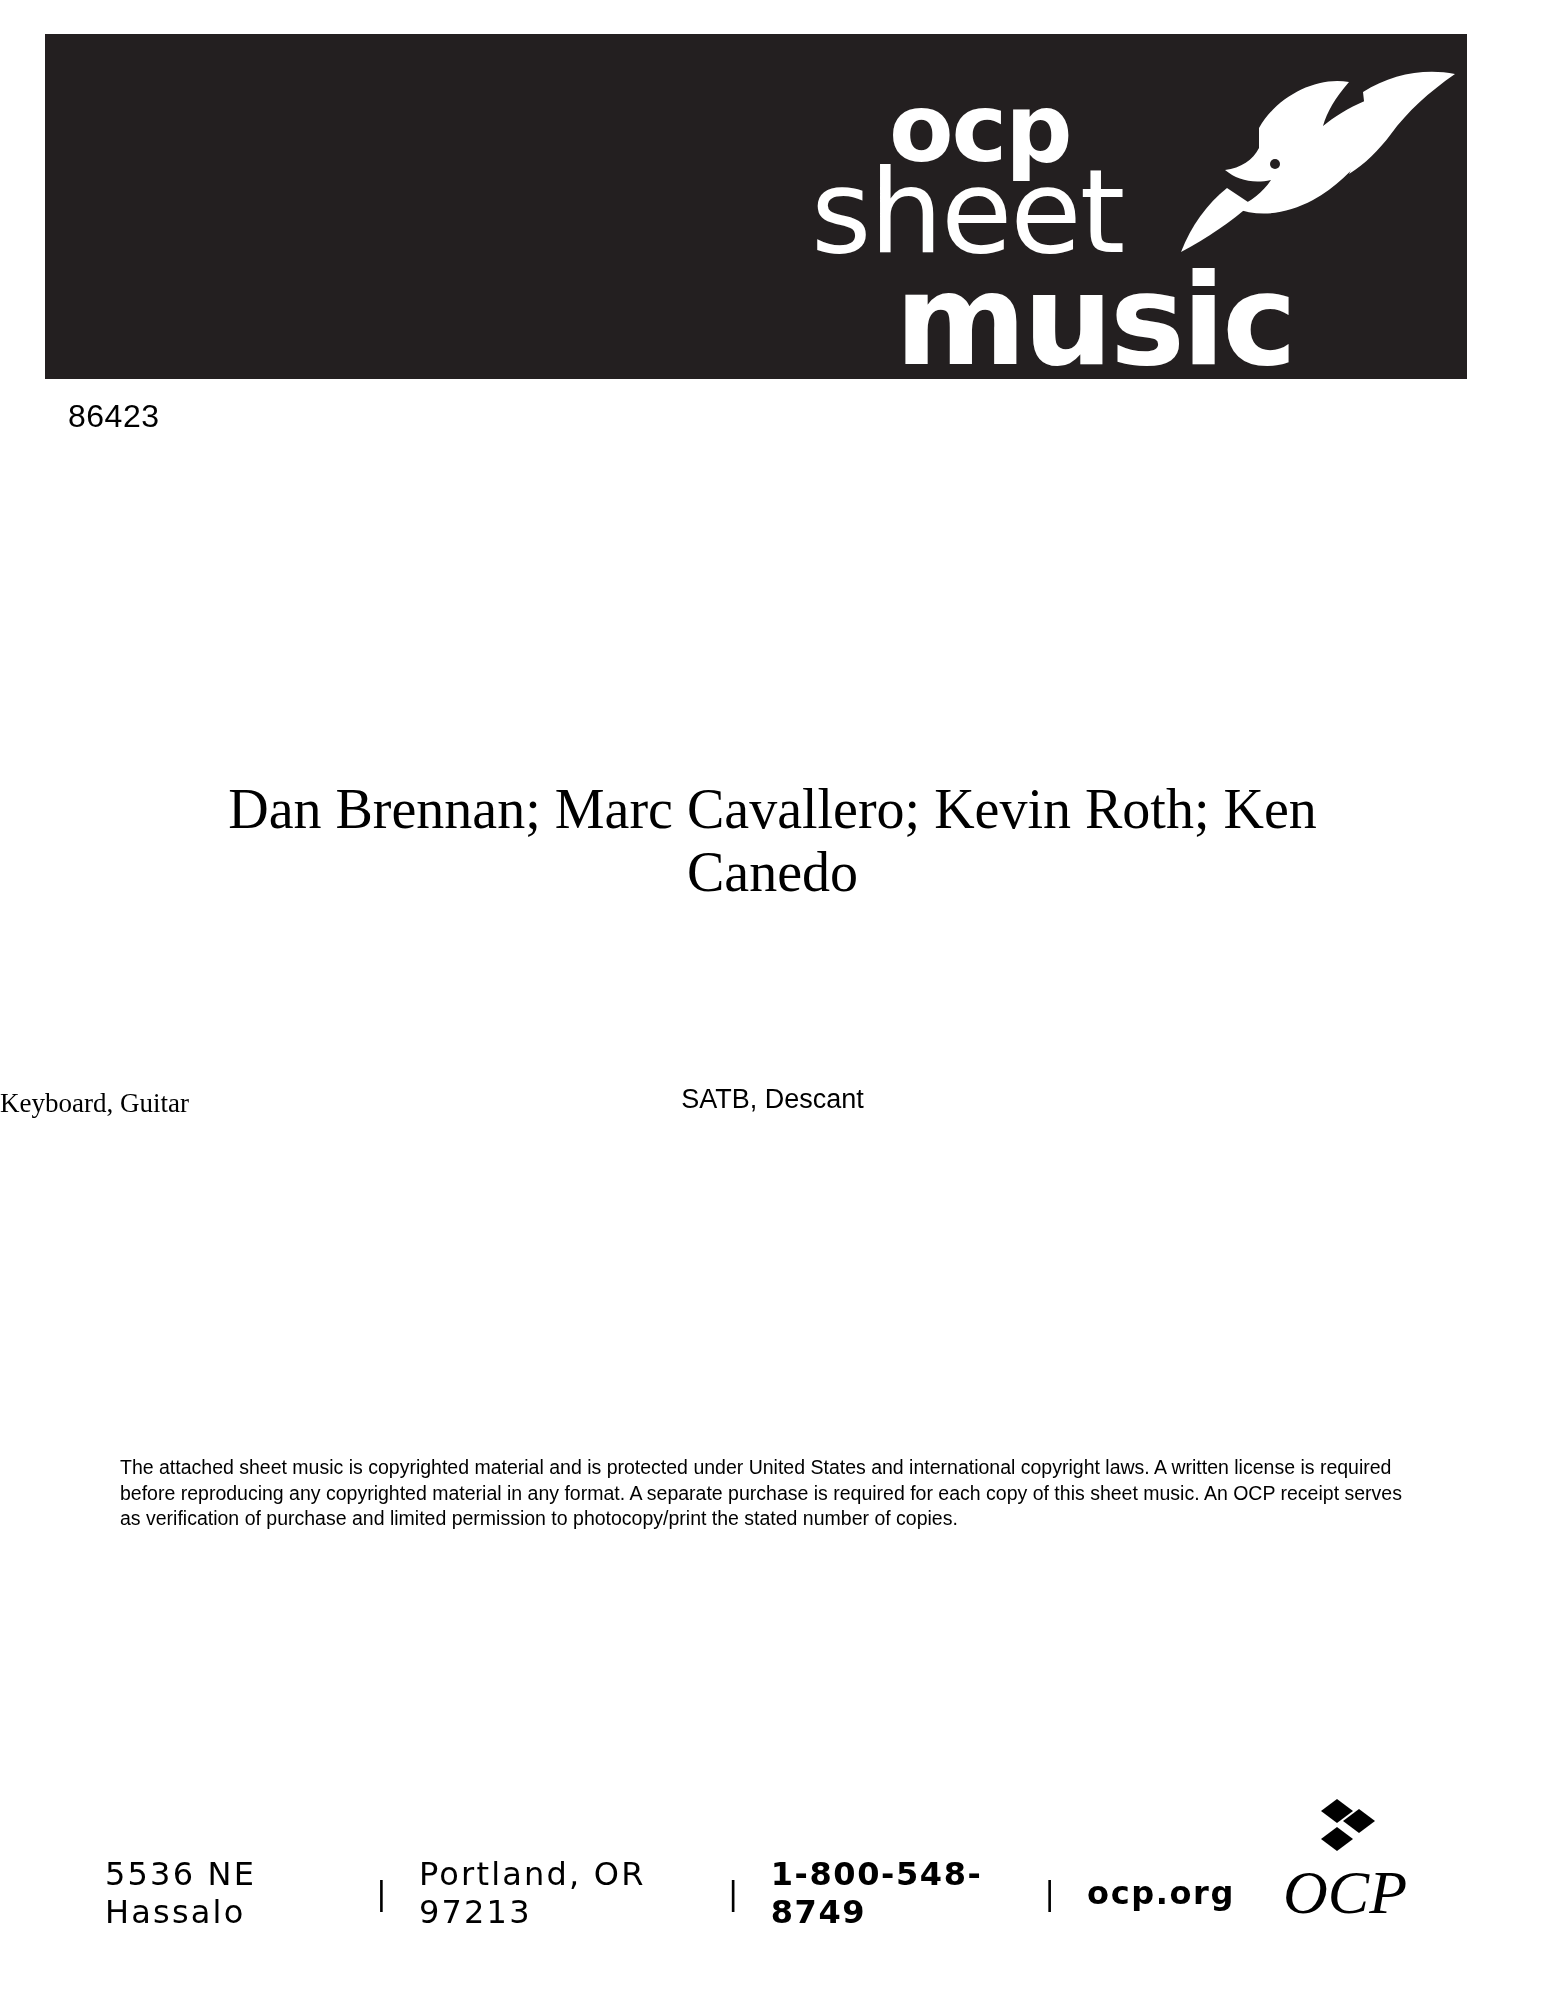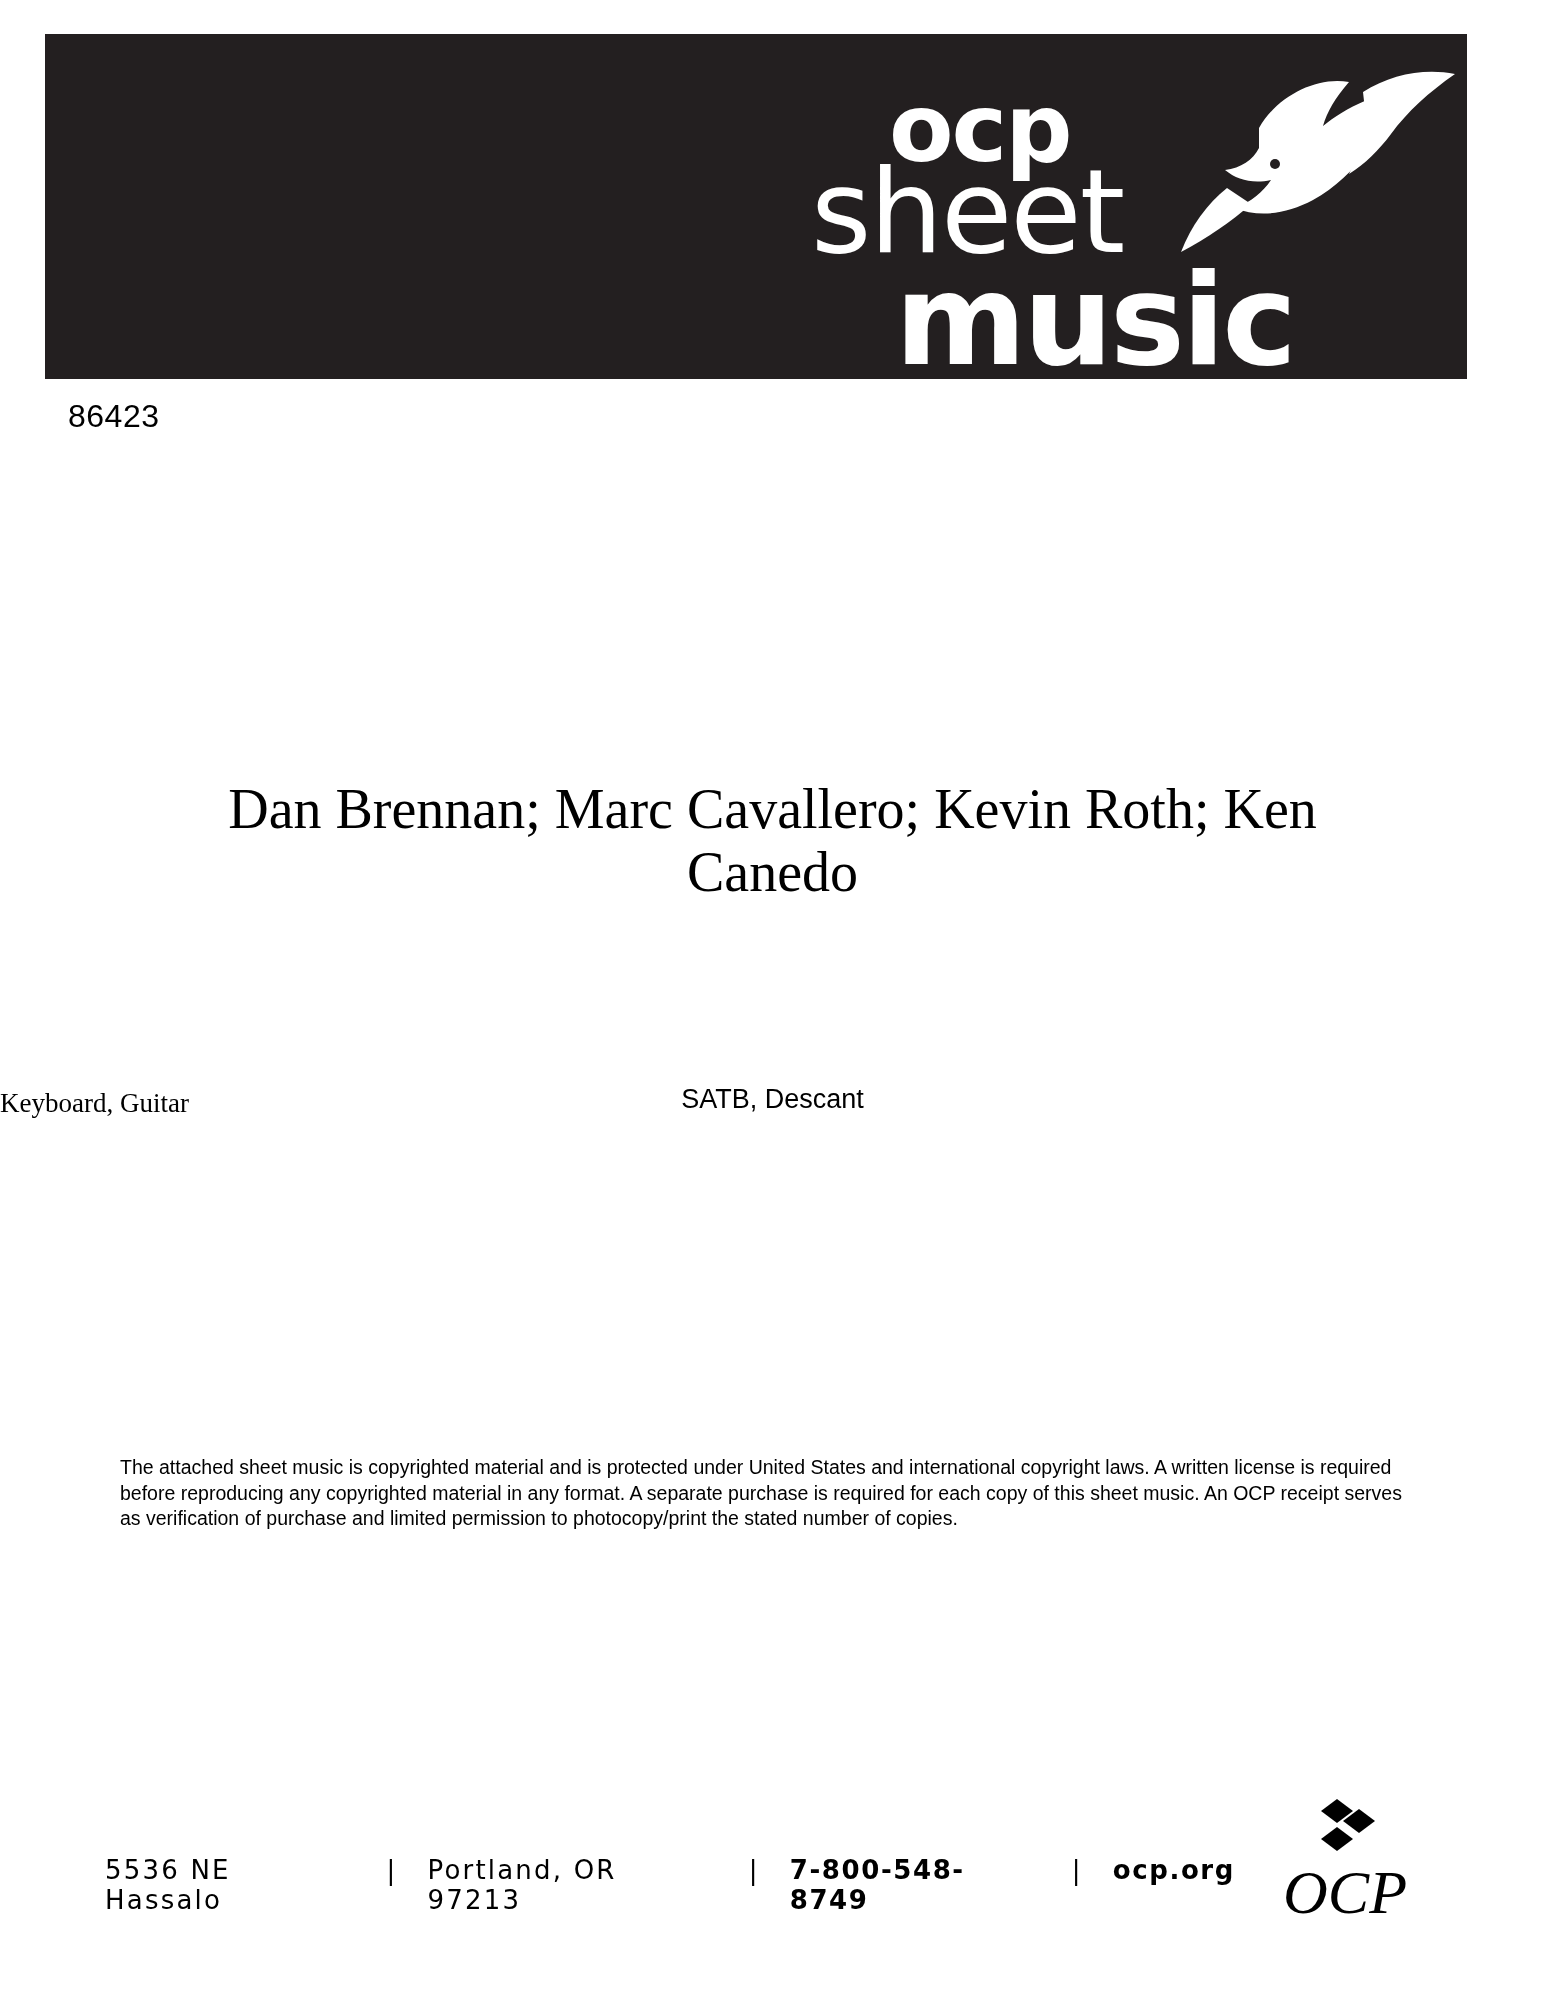--- a/index.html
+++ b/index.html
@@ -161,23 +161,23 @@
     top: 1855px;
     width: 1545px;
     height: 90px;
   }
   .footer-line {
     position: absolute;
     left: 105px;
     top: 0;
     width: 1130px;
     display: flex;
-    align-items: flex-start;
-    font-family: "DejaVu Sans", sans-serif;
-    font-size: 26px;
+    align-items: center;
+    font-family: "DejaVu Sans", sans-serif;
+    font-size: 32px;
     letter-spacing: 2.2px;
     color: #000000;
   }
   .footer-sep {
     margin: 0 30px;
     color: #000000;
   }
   .footer-bold {
     font-weight: bold;
     letter-spacing: 1.6px;
@@ -218,21 +218,21 @@
   <div class="instruments">Keyboard, Guitar</div>
 
   <div class="copyright">The attached sheet music is copyrighted material and is protected under United States and international copyright laws. A written license is required before reproducing any copyrighted material in any format. A separate purchase is required for each copy of this sheet music. An OCP receipt serves as verification of purchase and limited permission to photocopy/print the stated number of copies.</div>
 
   <div class="footer">
     <div class="footer-line">
       <span>5536 NE Hassalo</span>
       <span class="footer-sep">|</span>
       <span>Portland, OR 97213</span>
       <span class="footer-sep">|</span>
-      <span class="footer-bold">7-800-548-8749</span>
+      <span class="footer-bold">1-800-548-8749</span>
       <span class="footer-sep">|</span>
       <span class="footer-bold">ocp.org</span>
     </div>
     <svg class="footer-logo" viewBox="0 0 140 130">
       <path d="M62,4 L78,16 L62,28 L46,16 Z" fill="#000000"></path>
       <path d="M84,14 L100,26 L84,38 L68,26 Z" fill="#000000"></path>
       <path d="M62,32 L78,44 L62,56 L46,44 Z" fill="#000000"></path>
       <text x="8" y="118" font-family="Liberation Serif, serif" font-style="italic" font-size="62" fill="#000000">OCP</text>
     </svg>
   </div>

